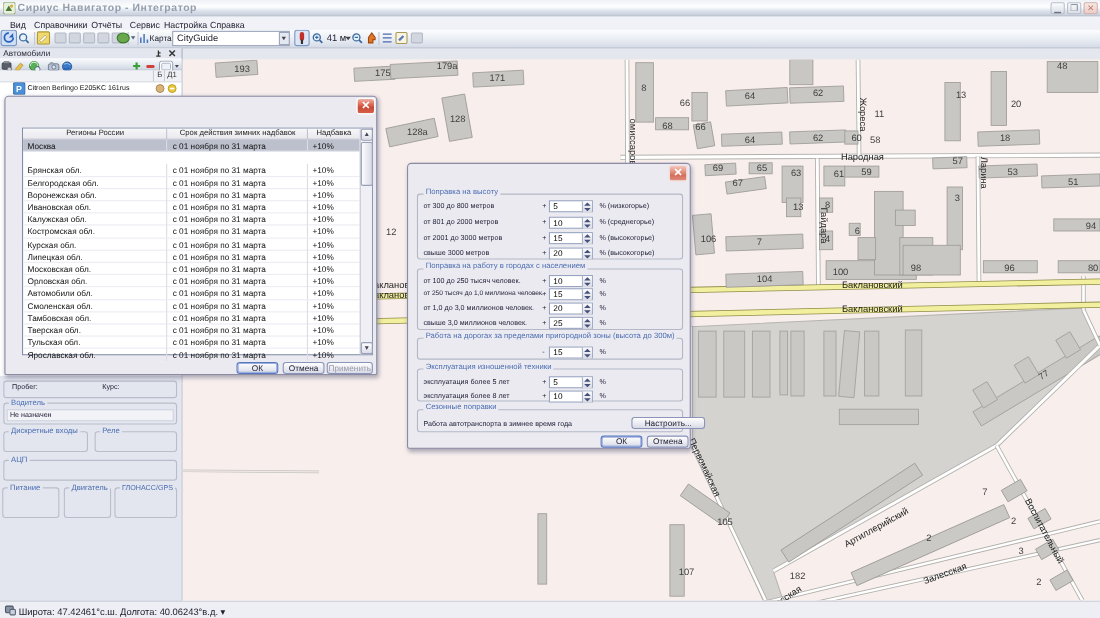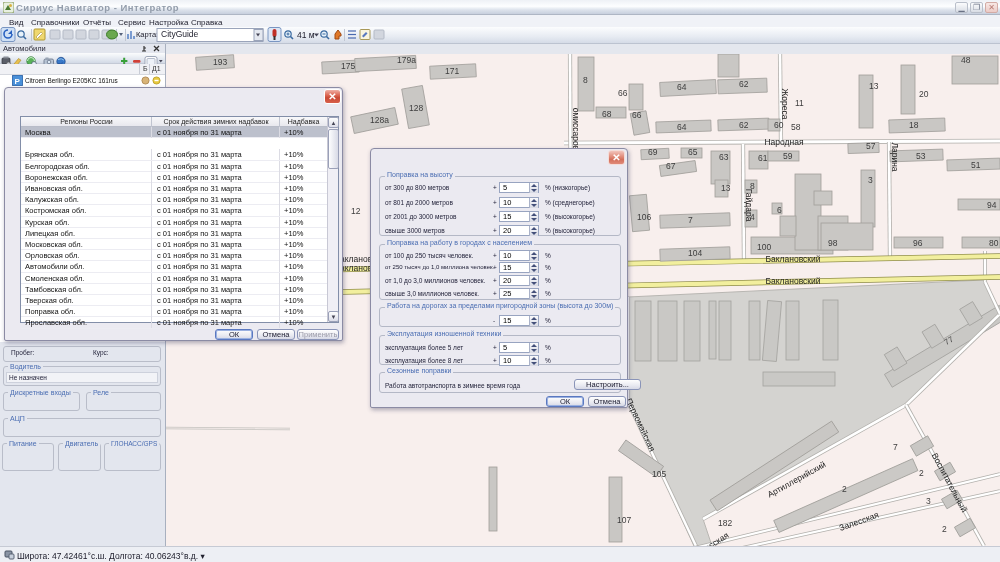--- a/index.html
+++ b/index.html
@@ -502,21 +502,21 @@
 <span style="position:absolute;left:258px;top:0;width:1px;height:11px;background:#dcdce4;"></span>
 </div>
 <div style="position:absolute;left:0;top:177.99999999999997px;width:312px;height:11.2px;border-bottom:1px solid #ececf2;">
 <span style="position:absolute;left:4px;top:1px;font-size:7.5px;color:#111;">Тверская обл.</span>
 <span style="position:absolute;left:136px;top:1px;font-size:7.5px;color:#111;">с 01 ноября по 31 марта</span>
 <span style="position:absolute;left:263px;top:1px;font-size:7.5px;color:#111;">+10%</span>
 <span style="position:absolute;left:130px;top:0;width:1px;height:11px;background:#dcdce4;"></span>
 <span style="position:absolute;left:258px;top:0;width:1px;height:11px;background:#dcdce4;"></span>
 </div>
 <div style="position:absolute;left:0;top:189.19999999999996px;width:306px;height:11.2px;border-bottom:1px solid #ececf2;">
-<span style="position:absolute;left:4px;top:1px;font-size:7.5px;color:#111;">Поправка обл.</span>
+<span style="position:absolute;left:4px;top:1px;font-size:7.5px;color:#111;">Тульская обл.</span>
 <span style="position:absolute;left:136px;top:1px;font-size:7.5px;color:#111;">с 01 ноября по 31 марта</span>
 <span style="position:absolute;left:263px;top:1px;font-size:7.5px;color:#111;">+10%</span>
 <span style="position:absolute;left:130px;top:0;width:1px;height:11px;background:#dcdce4;"></span>
 <span style="position:absolute;left:258px;top:0;width:1px;height:11px;background:#dcdce4;"></span>
 </div>
 <div style="position:absolute;left:0;top:200.39999999999995px;width:306px;height:11.2px;border-bottom:1px solid #ececf2;">
 <span style="position:absolute;left:4px;top:1px;font-size:7.5px;color:#111;">Ярославская обл.</span>
 <span style="position:absolute;left:136px;top:1px;font-size:7.5px;color:#111;">с 01 ноября по 31 марта</span>
 <span style="position:absolute;left:263px;top:1px;font-size:7.5px;color:#111;">+10%</span>
 <span style="position:absolute;left:130px;top:0;width:1px;height:11px;background:#dcdce4;"></span>

